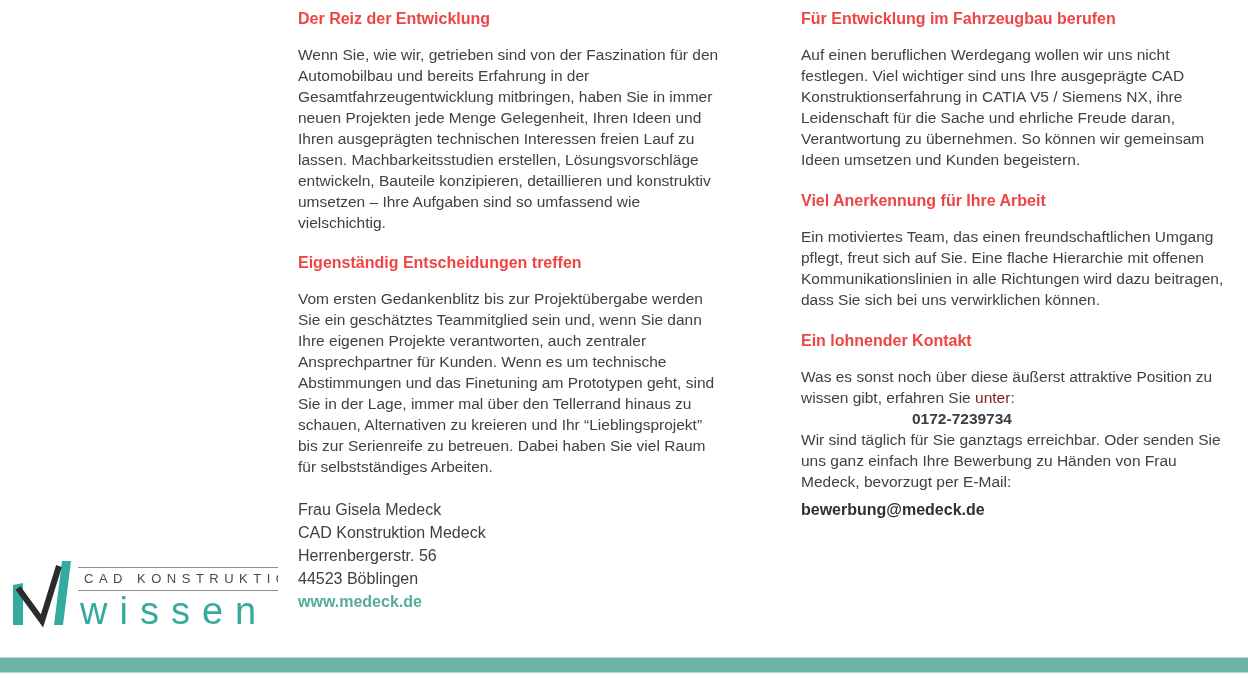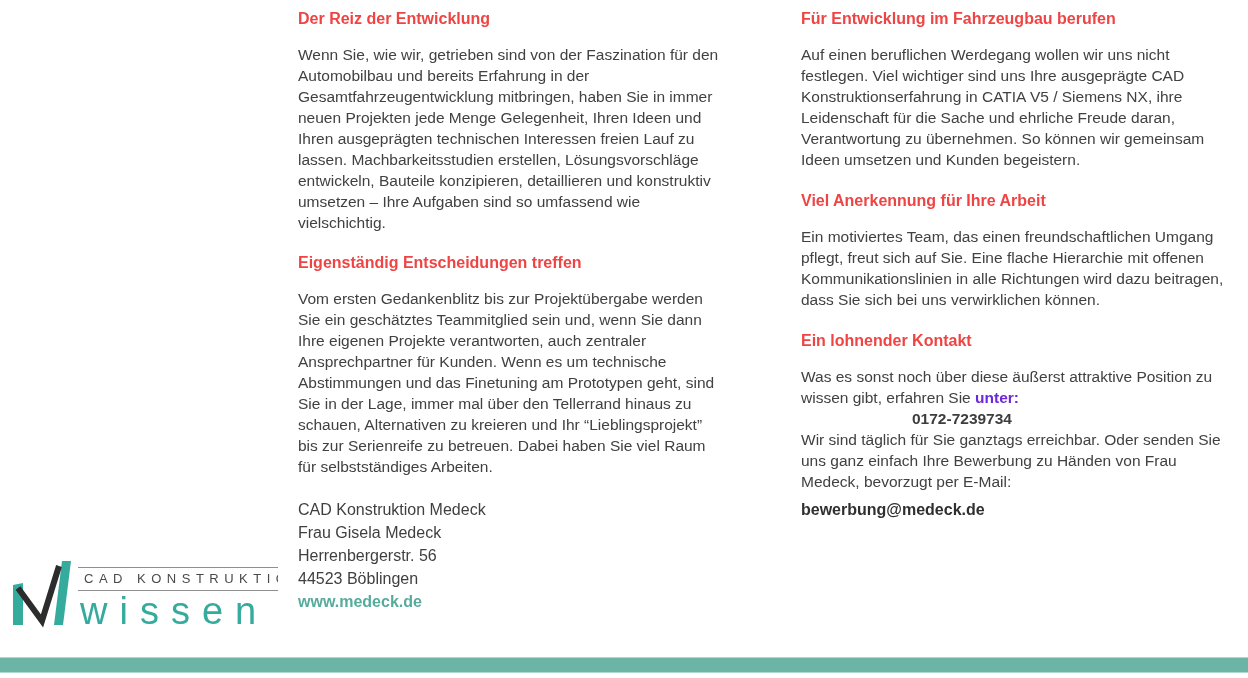--- a/index.html
+++ b/index.html
@@ -16,21 +16,21 @@
   }
   .section p {
     font-size:15.5px; line-height:21px; color:#414141; margin:0;
   }
   .section { margin-bottom:19px; }
   .col-right .section { margin-bottom:20px; }
 
   .phone-line {
     display:block; padding-left:111px; font-weight:bold; color:#3d3d3d;
   }
-  .intro-bold { font-weight:bold; color:#6d28d9; }
+  .intro-bold { font-weight:normal; color:#7f1d1d; }
 
   .email-line {
     font-size:16px; line-height:21px; font-weight:bold; color:#2f2f2f;
     margin-top:7px; display:inline-block; text-decoration:none; cursor:pointer;
   }
 
   .address {
     margin-top:21px; font-size:16px; line-height:23px; color:#3f3f3f;
   }
   .address .website {
@@ -63,22 +63,22 @@
 <div class="col col-left">
   <div class="section">
     <h3>Der Reiz der Entwicklung</h3>
     <p>Wenn Sie, wie wir, getrieben sind von der Faszination für den Automobilbau und bereits Erfahrung in der Gesamtfahrzeugentwicklung mitbringen, haben Sie in immer neuen Projekten jede Menge Gelegenheit, Ihren Ideen und Ihren ausgeprägten technischen Interessen freien Lauf zu lassen. Machbarkeitsstudien erstellen, Lösungsvorschläge entwickeln, Bauteile konzipieren, detaillieren und konstruktiv umsetzen – Ihre Aufgaben sind so umfassend wie vielschichtig.</p>
   </div>
   <div class="section">
     <h3>Eigenständig Entscheidungen treffen</h3>
     <p>Vom ersten Gedankenblitz bis zur Projektübergabe werden Sie ein geschätztes Teammitglied sein und, wenn Sie dann Ihre eigenen Projekte verantworten, auch zentraler Ansprechpartner für Kunden. Wenn es um technische Abstimmungen und das Finetuning am Prototypen geht, sind Sie in der Lage, immer mal über den Tellerrand hinaus zu schauen, Alternativen zu kreieren und Ihr “Lieblingsprojekt” bis zur Serienreife zu betreuen. Dabei haben Sie viel Raum für selbstständiges Arbeiten.</p>
   </div>
   <div class="address">
+    <div>Frau Gisela Medeck</div>
     <div>CAD Konstruktion Medeck</div>
-    <div>Frau Gisela Medeck</div>
     <div>Herrenbergerstr. 56</div>
     <div>44523 Böblingen</div>
     <a class="website">www.medeck.de</a>
   </div>
 </div>
 
 <div class="col col-right">
   <div class="section">
     <h3>Für Entwicklung im Fahrzeugbau berufen</h3>
     <p>Auf einen beruflichen Werdegang wollen wir uns nicht festlegen. Viel wichtiger sind uns Ihre ausgeprägte CAD Konstruktionserfahrung in CATIA V5 / Siemens NX, ihre Leidenschaft für die Sache und ehrliche Freude daran, Verantwortung zu übernehmen. So können wir gemeinsam Ideen umsetzen und Kunden begeistern.</p>

